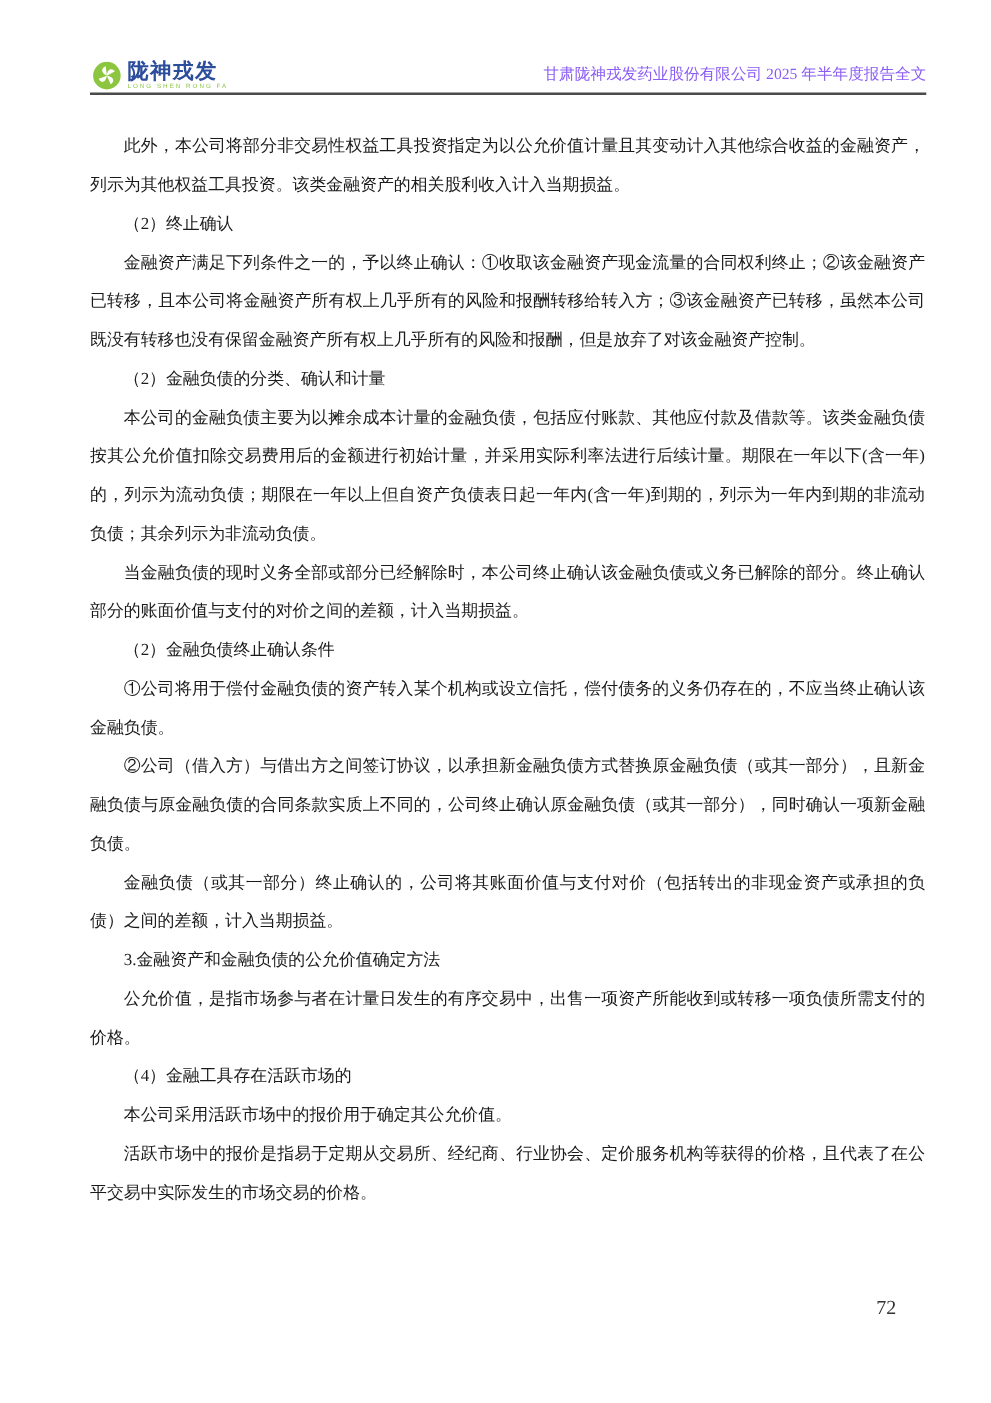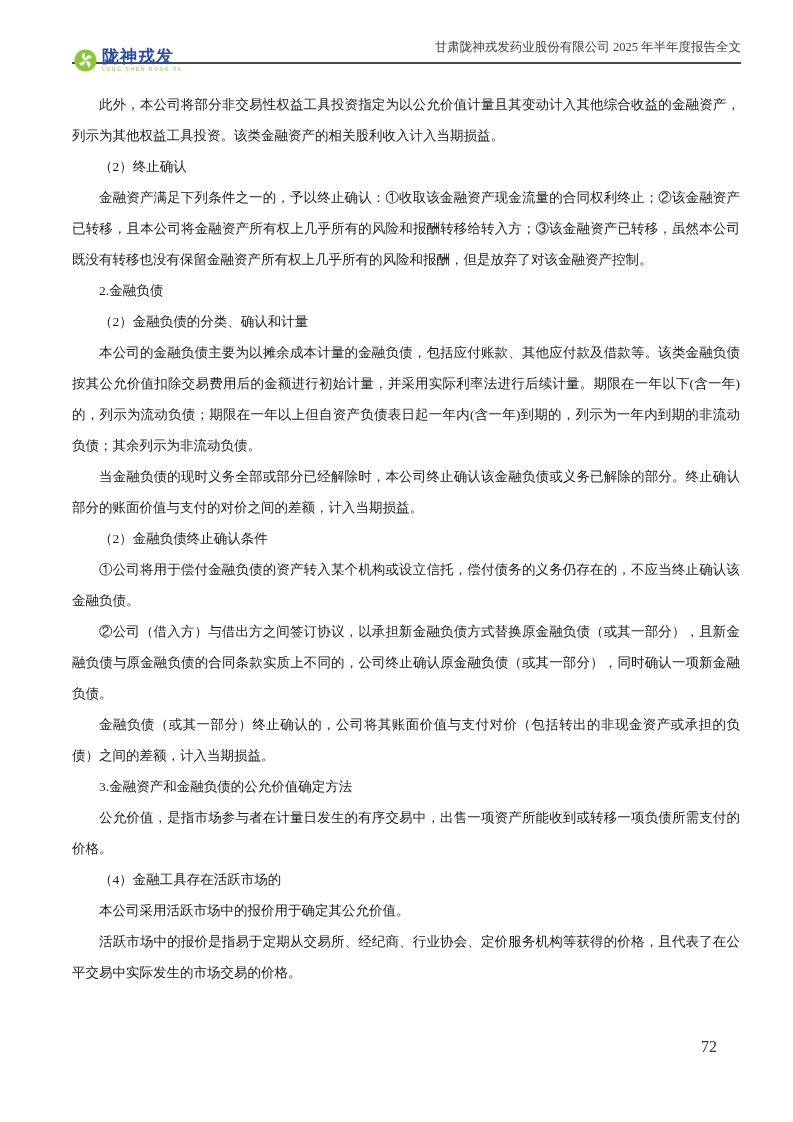--- a/index.html
+++ b/index.html
@@ -12,21 +12,21 @@
     position: relative;
     width: 793px;
     height: 1122px;
     margin: 0 auto;
     background: #ffffff;
     overflow: hidden;
   }
   
   .header {
     position: relative;
-    height: 64px;
+    height: 76px;
     margin: 0 52px 0 72px;
     border-bottom: 2.5px solid var(--rule-color, #4a4a4a);
   }
   .logo {
     position: absolute;
     left: 2px;
     top: 48px;
     display: flex;
     align-items: center;
     gap: 5px;
@@ -46,21 +46,21 @@
     color: var(--brand-green, #8cc63f);
     letter-spacing: 1.6px;
     font-family: "Liberation Sans", "DejaVu Sans", sans-serif;
     white-space: nowrap;
   }
   .report-title {
     position: absolute;
     right: 0;
     bottom: 6px;
     font-size: 12.5px;
-    color: #404040;
+    color: #8b5cf6;
     white-space: nowrap;
   }
   
   .doc-body {
     padding: 25px 53px 0 72px;
     font-size: 13.5px;
     line-height: 31px;
     text-align: justify;
   }
   .doc-body p {
@@ -97,21 +97,20 @@
         <span class="logo-en">LONG SHEN RONG FA</span>
       </div>
     </div>
     <div class="report-title">甘肃陇神戎发药业股份有限公司 2025 年半年度报告全文</div>
   </header>
 
   <main class="doc-body" id="doc-body">
       <p>此外，本公司将部分非交易性权益工具投资指定为以公允价值计量且其变动计入其他综合收益的金融资产，列示为其他权益工具投资。该类金融资产的相关股利收入计入当期损益。</p>
       <p>（2）终止确认</p>
       <p>金融资产满足下列条件之一的，予以终止确认：①收取该金融资产现金流量的合同权利终止；②该金融资产已转移，且本公司将金融资产所有权上几乎所有的风险和报酬转移给转入方；③该金融资产已转移，虽然本公司既没有转移也没有保留金融资产所有权上几乎所有的风险和报酬，但是放弃了对该金融资产控制。</p>
-      <p>2.金融负债</p>
       <p>（2）金融负债的分类、确认和计量</p>
       <p>本公司的金融负债主要为以摊余成本计量的金融负债，包括应付账款、其他应付款及借款等。该类金融负债按其公允价值扣除交易费用后的金额进行初始计量，并采用实际利率法进行后续计量。期限在一年以下(含一年)的，列示为流动负债；期限在一年以上但自资产负债表日起一年内(含一年)到期的，列示为一年内到期的非流动负债；其余列示为非流动负债。</p>
       <p>当金融负债的现时义务全部或部分已经解除时，本公司终止确认该金融负债或义务已解除的部分。终止确认部分的账面价值与支付的对价之间的差额，计入当期损益。</p>
       <p>（2）金融负债终止确认条件</p>
       <p>①公司将用于偿付金融负债的资产转入某个机构或设立信托，偿付债务的义务仍存在的，不应当终止确认该金融负债。</p>
       <p>②公司（借入方）与借出方之间签订协议，以承担新金融负债方式替换原金融负债（或其一部分），且新金融负债与原金融负债的合同条款实质上不同的，公司终止确认原金融负债（或其一部分），同时确认一项新金融负债。</p>
       <p>金融负债（或其一部分）终止确认的，公司将其账面价值与支付对价（包括转出的非现金资产或承担的负债）之间的差额，计入当期损益。</p>
       <p>3.金融资产和金融负债的公允价值确定方法</p>
       <p>公允价值，是指市场参与者在计量日发生的有序交易中，出售一项资产所能收到或转移一项负债所需支付的价格。</p>
       <p>（4）金融工具存在活跃市场的</p>

